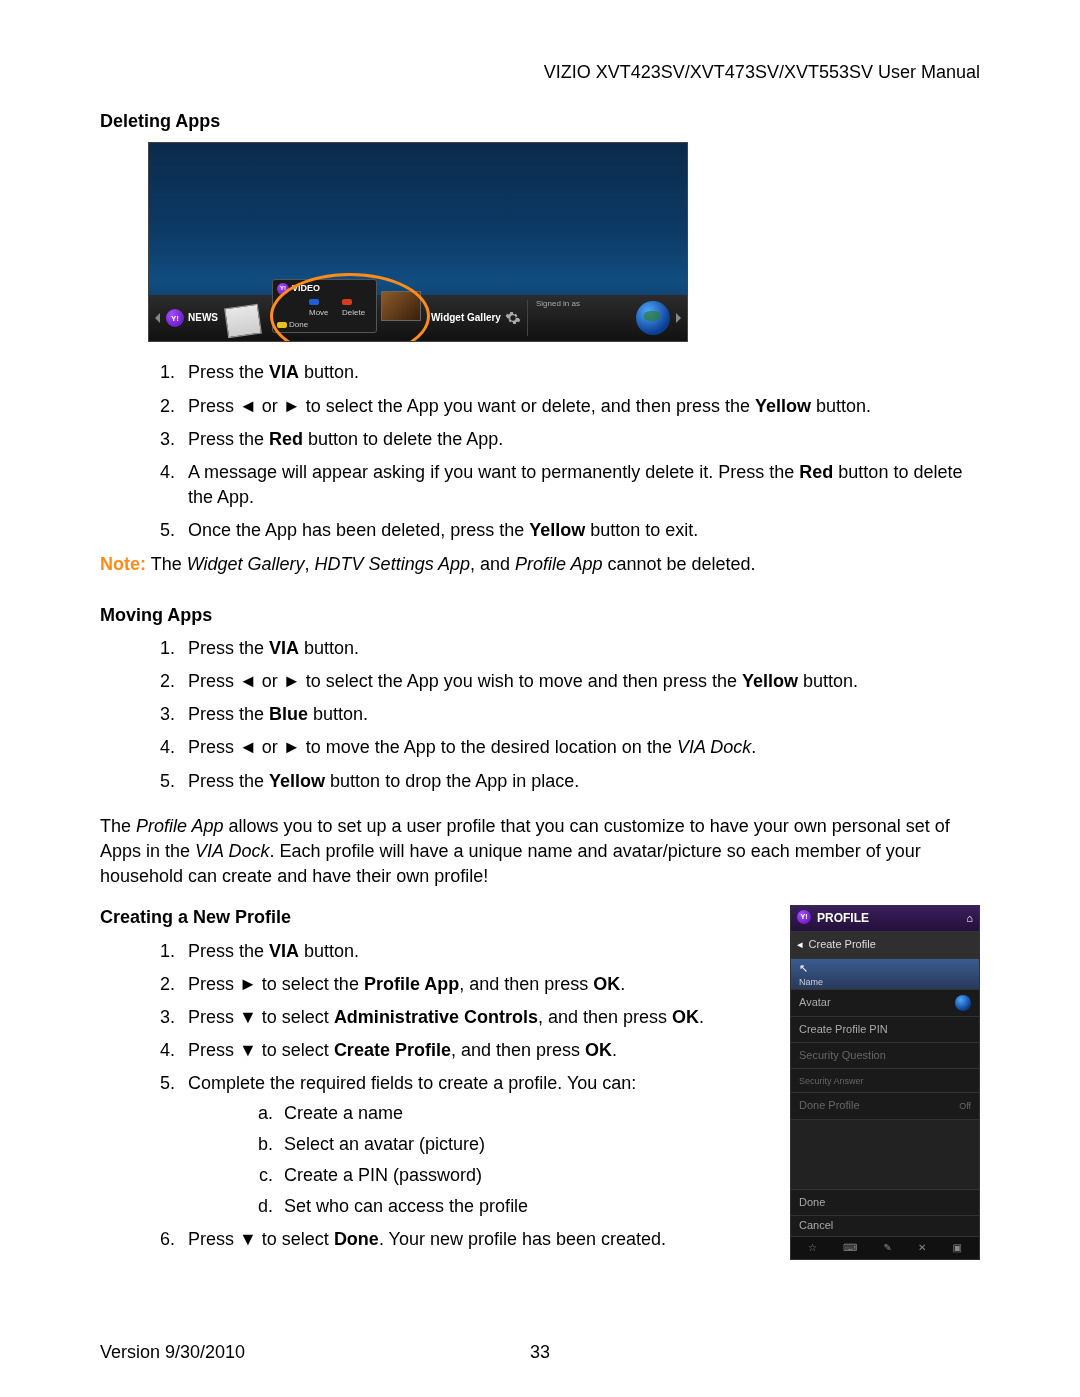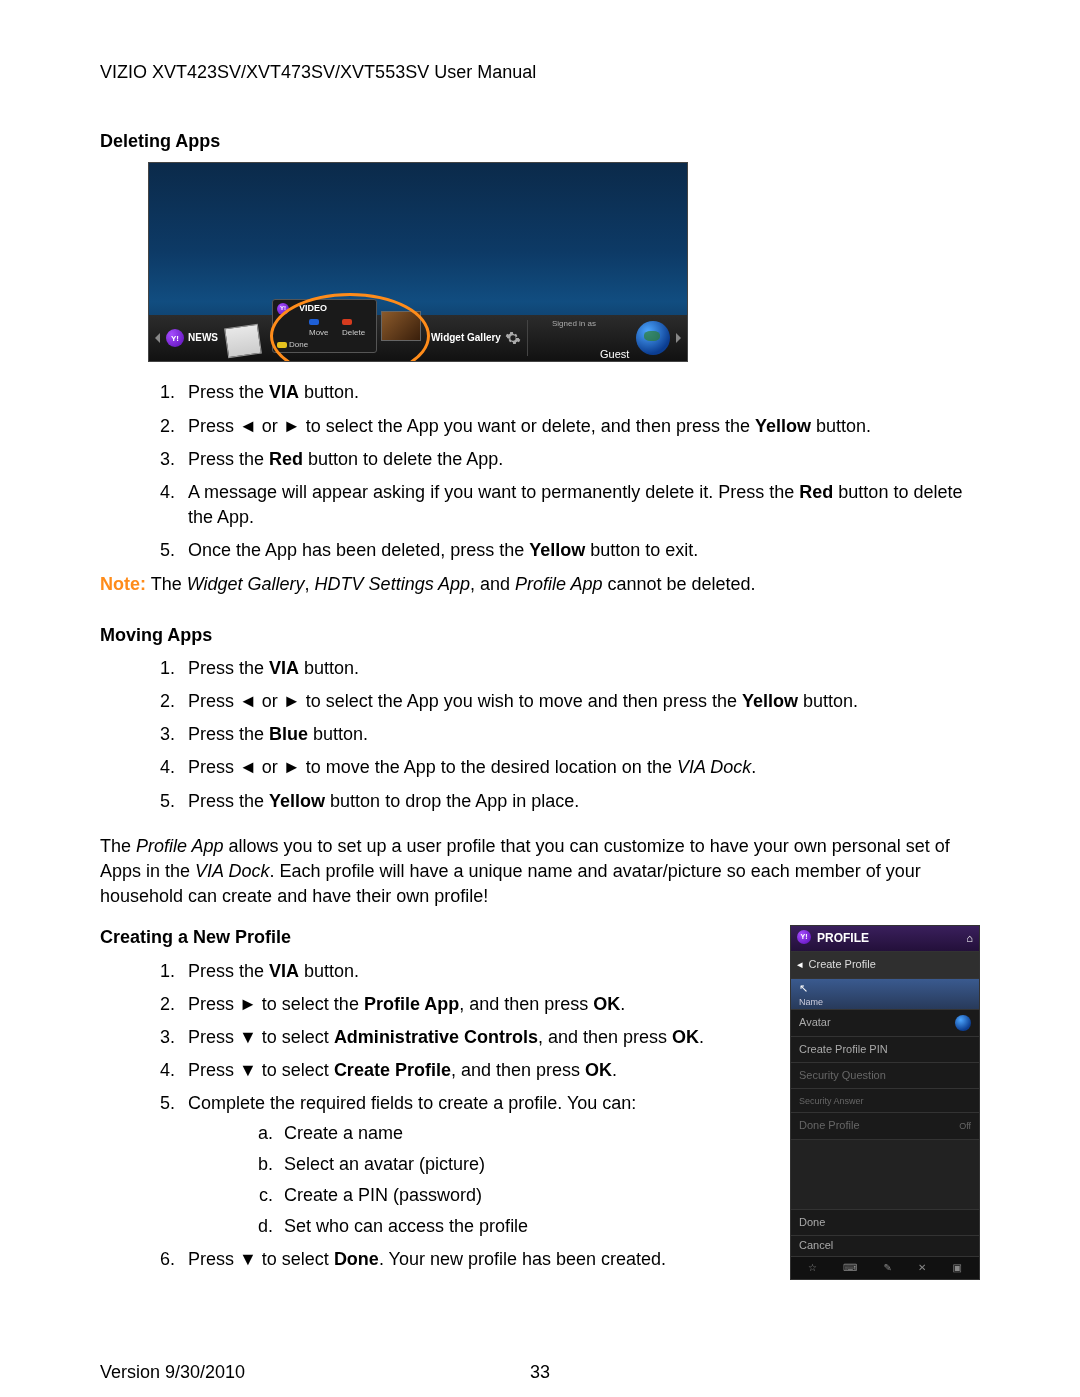--- a/index.html
+++ b/index.html
@@ -7,23 +7,23 @@
     font-family: Arial, Helvetica, sans-serif;
     background: #fff;
     width: 1080px;
     margin: 0 auto;
     padding: 60px 100px 40px 100px;
     font-size: 18px;
     line-height: 1.4;
     color: #000;
   }
   .header-right {
-    text-align: left;
+    text-align: right;
     font-size: 18px;
-    margin-bottom: 44px;
+    margin-bottom: 24px;
   }
   .section-heading {
     font-weight: bold;
     font-size: 18px;
     margin-bottom: 8px;
   }
   .screenshot1 {
     width: 540px;
     height: 200px;
     margin: 0 auto 18px 48px;
@@ -233,40 +233,40 @@
 <div class="screenshot1">
   <div class="orange-circle"></div>
   <div class="dock-bar">
     <span class="triangle-left"></span>
     <div class="dock-item">
       <span class="yahoo-circle">Y!</span>
       <span class="news-label">NEWS</span>
     </div>
     <div class="newspaper"></div>
     <div class="video-panel">
-      <div style="display:flex;align-items:center;gap:10px;">
+      <div style="display:flex;align-items:center;gap:3px;">
         <span class="yahoo-circle" style="width:12px;height:12px;font-size:6px;">Y!</span>
         <span style="font-weight:bold;color:#fff;font-size:9px;">VIDEO</span>
       </div>
       <div style="display:flex;gap:6px;padding-left:32px;">
         <span><span class="pill" style="background:#1e5fd6;"></span><span>Move</span></span>
         <span><span class="pill" style="background:#d63b1e;"></span><span>Delete</span></span>
       </div>
       <div><span class="pill" style="background:#e6c21e;"></span><span>Done</span></div>
     </div>
     <div class="thumb"></div>
     <div class="dock-item" style="margin-left:4px;">
       <span style="font-size:10px;font-weight:bold;color:#fff;">Widget Gallery</span>
       <span class="gear-icon">
         <svg viewBox="0 0 24 24">
             <path d="M12 8a4 4 0 1 0 0 8 4 4 0 0 0 0-8zm9 4a7 7 0 0 1-.1 1.1l2.1 1.6-2 3.5-2.5-1a7 7 0 0 1-1.9 1.1l-.4 2.7h-4l-.4-2.7a7 7 0 0 1-1.9-1.1l-2.5 1-2-3.5 2.1-1.6A7 7 0 0 1 3 12c0-.4 0-.7.1-1.1L1 9.3l2-3.5 2.5 1a7 7 0 0 1 1.9-1.1L7.8 3h4l.4 2.7a7 7 0 0 1 1.9 1.1l2.5-1 2 3.5-2.1 1.6c.1.4.1.7.1 1.1z"></path>
           </svg>
       </span>
     </div>
-    <div class="dock-item" style="flex-direction:row;align-items:flex-start;line-height:1;border-left:1px solid #444;padding-left:24px;">
+    <div class="dock-item" style="flex-direction:column;align-items:flex-start;line-height:1;border-left:1px solid #444;padding-left:8px;">
       <span class="signed-text">Signed in as</span>
       <span style="color:#fff;font-size:11px;margin-top:29px;">Guest</span>
     </div>
     <div class="earth"></div>
     <span class="triangle-right" style="margin-left:6px;"></span>
   </div>
 </div>
 
 <ol class="numbered" id="del-steps">
     <li>Press the <b>VIA</b> button.</li>

